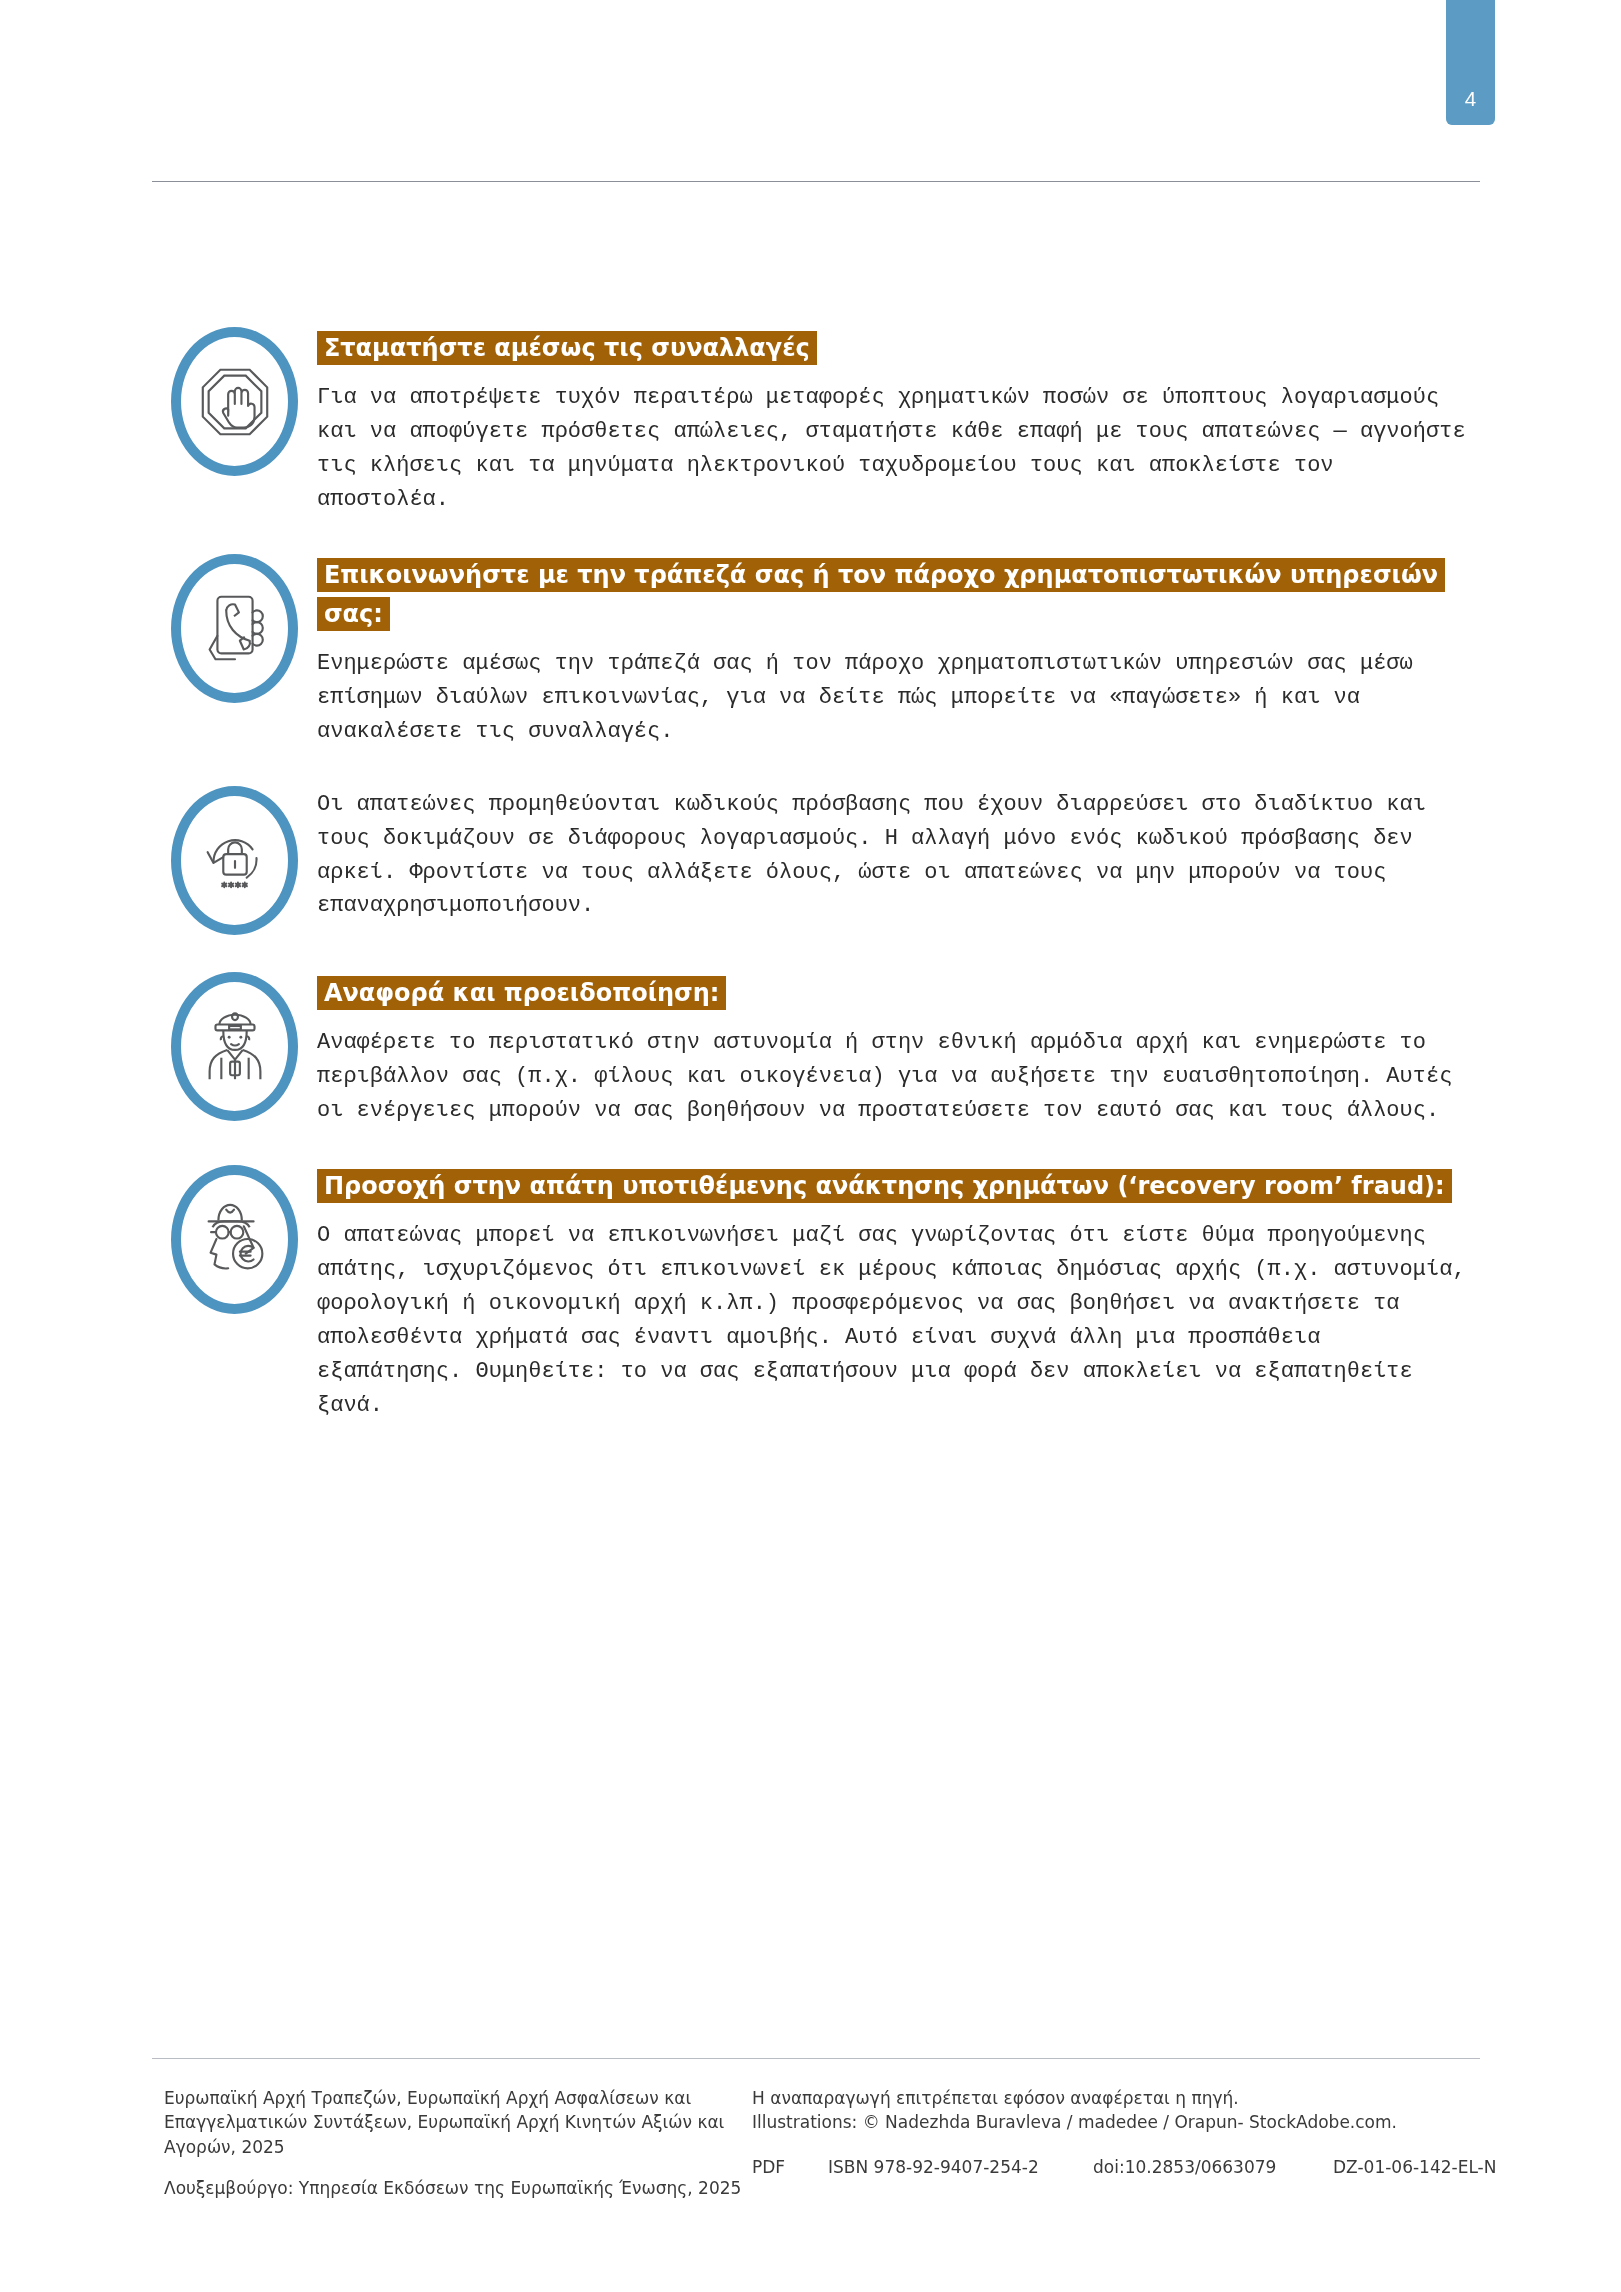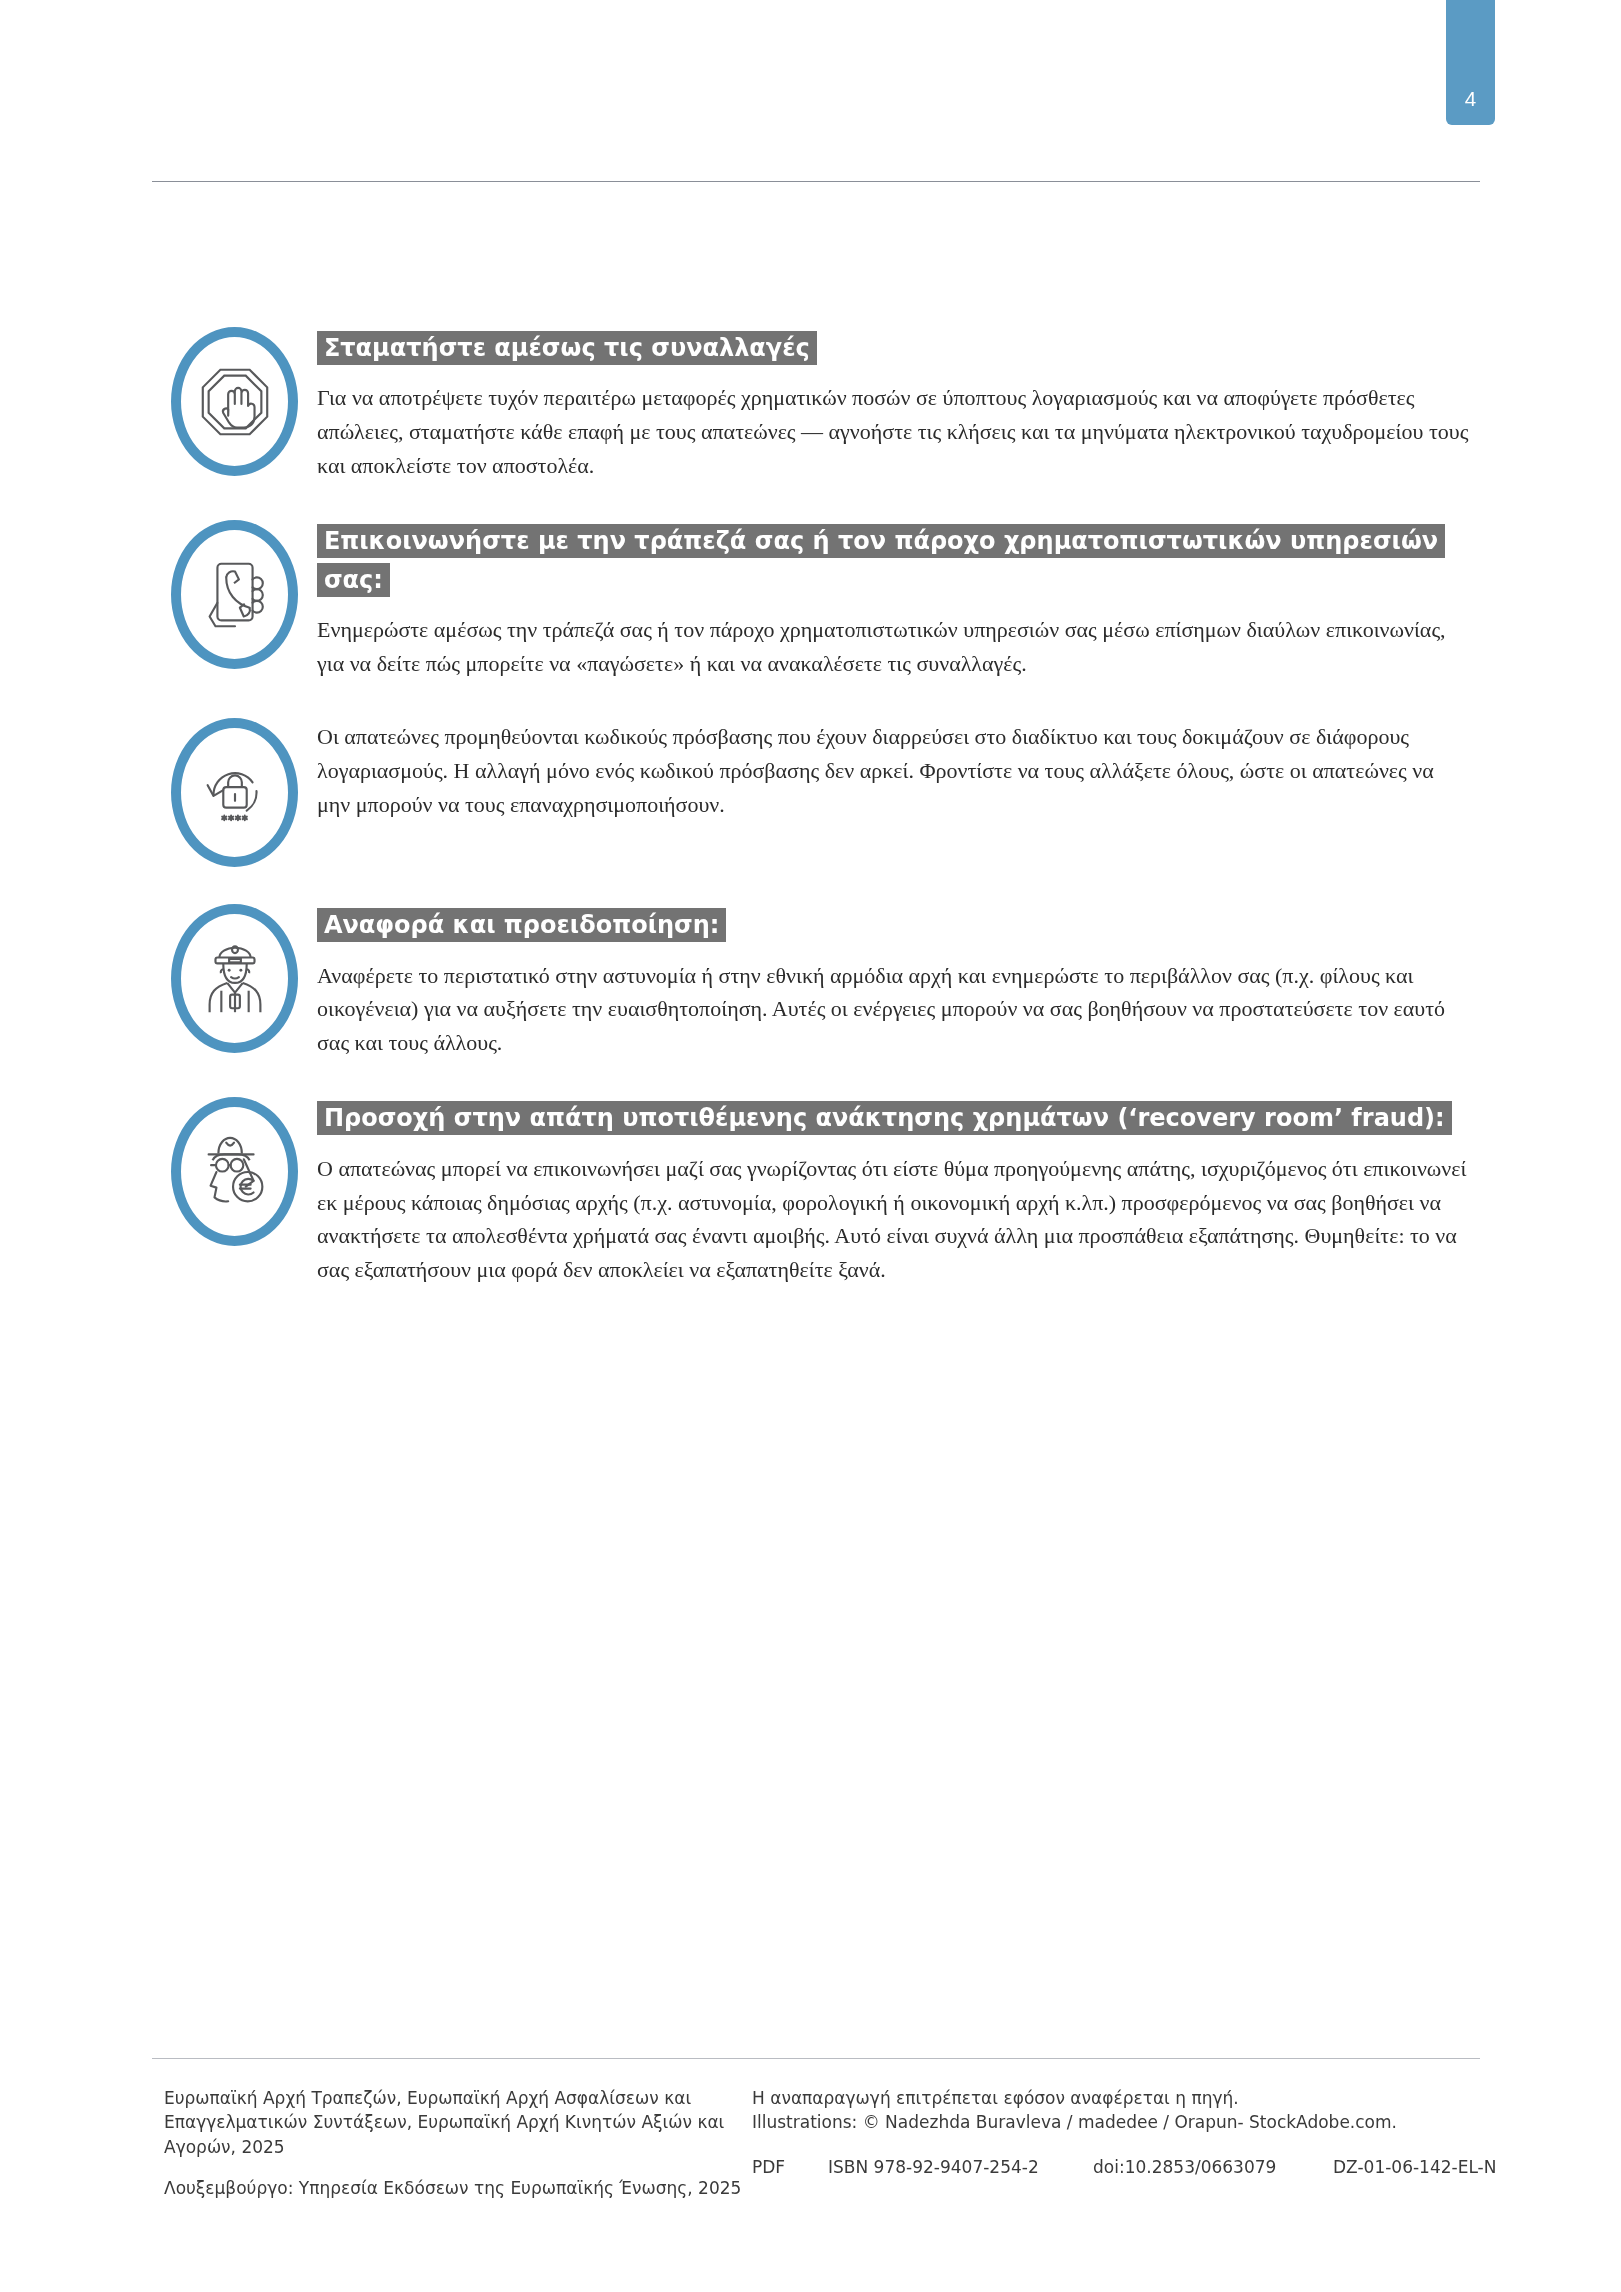--- a/index.html
+++ b/index.html
@@ -92,35 +92,35 @@
     background: #ffffff;
   }
   .icon-badge svg { display: block; }
 
   .text-col {
     flex: 1 1 auto;
     padding-top: 3.9px;
   }
   .sec-head {
     display: inline;
-    background: #737373;
+    background: #a16207;
     color: #ffffff;
     font-family: "DejaVu Sans", "Liberation Sans", sans-serif;
     font-weight: bold;
     font-size: 24px;
     line-height: 1.62;
     padding: 2.9px 6.9px;
     box-decoration-break: clone;
     -webkit-box-decoration-break: clone;
   }
   .head-holder { margin-bottom: 13.7px; }
   .head-holder.two-line { margin-bottom: 15.7px; }
 
   .sec-body {
-    font-family: Liberation Serif, serif;
+    font-family: Liberation Mono, monospace;
     font-size: 22px;
     line-height: 1.54;
     color: #2b2b2b;
     margin: 0;
     max-width: 1152px;
   }
 
   
   .footer-rule {
     position: absolute;

